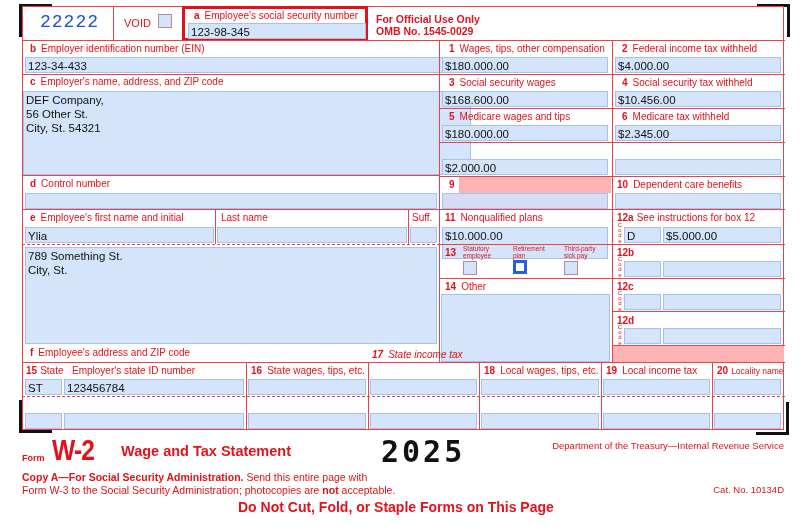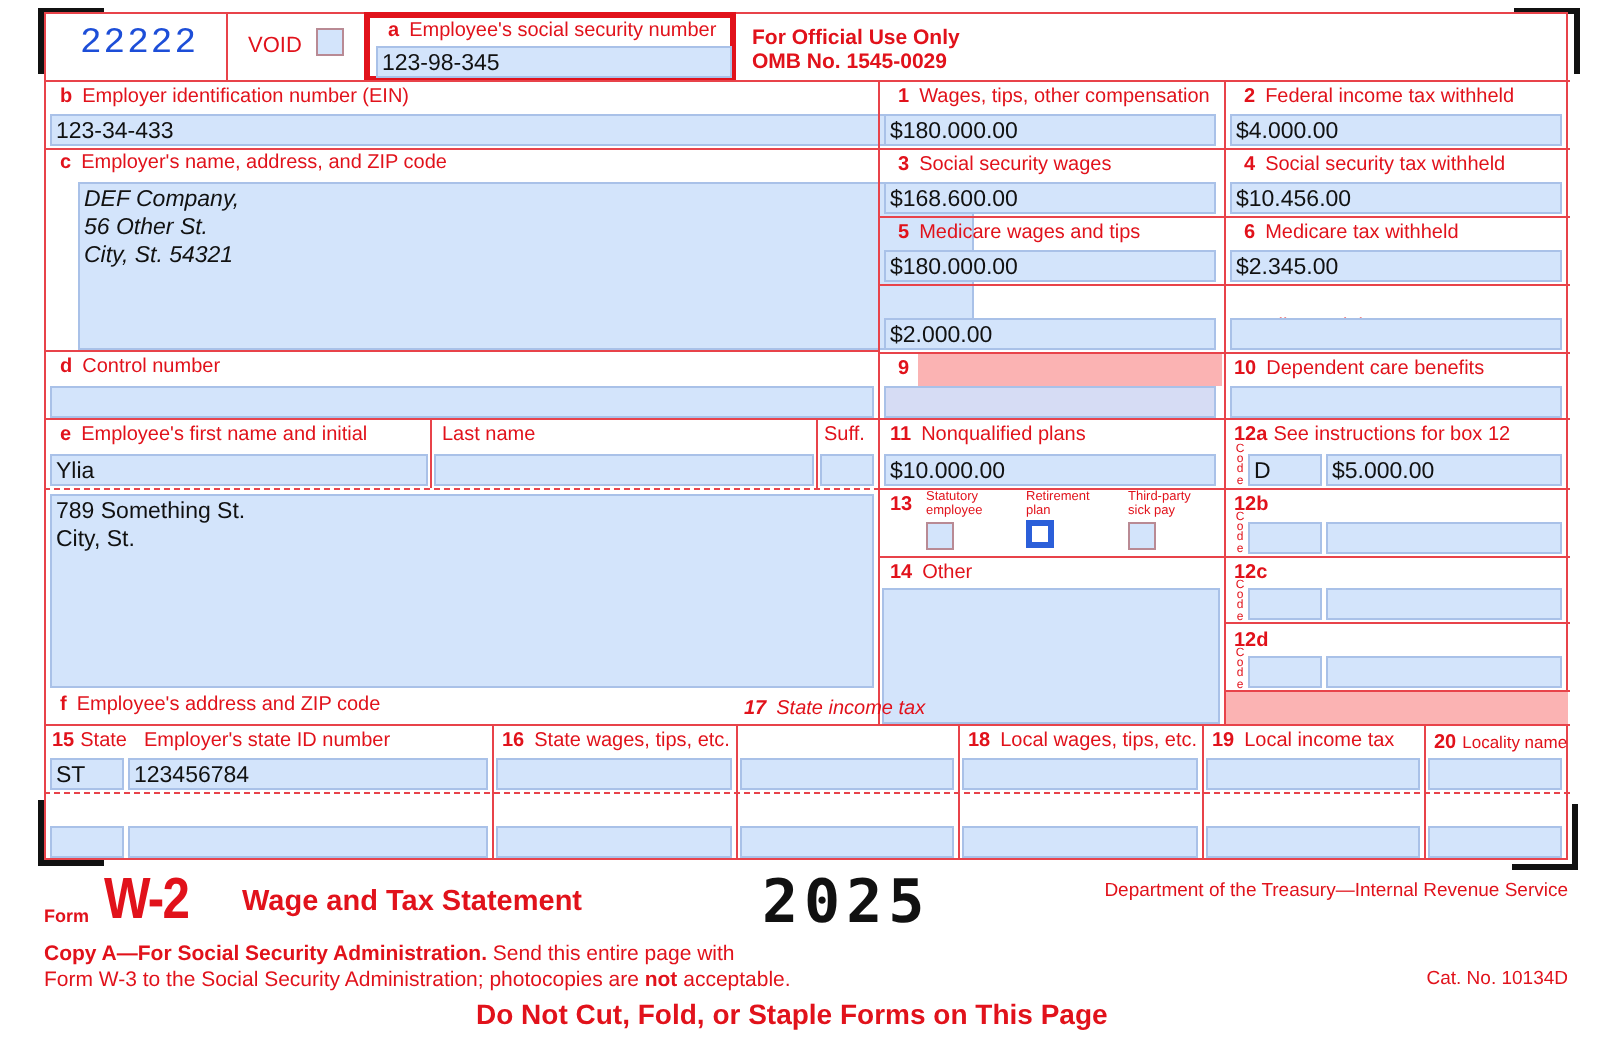--- a/index.html
+++ b/index.html
@@ -40,21 +40,21 @@
 <div class="abs" style="left:376px;top:13px;font-size:10.5px;font-weight:bold;color:#e1121b;">For Official Use Only</div>
 <div class="abs" style="left:376px;top:25px;font-size:10.5px;font-weight:bold;color:#e1121b;">OMB No. 1545-0029</div>
 
 <div class="hline" style="left:22px;top:40px;width:763px;"></div>
 
 <div class="lbl" style="left:30px;top:43px;"><b>b</b><span>Employer identification number (EIN)</span></div>
 <div class="fld" style="left:25px;top:57px;width:452px;height:16px;">123-34-433</div>
 <div class="hline" style="left:22px;top:74px;width:418px;"></div>
 
 <div class="lbl" style="left:30px;top:76px;"><b>c</b><span>Employer's name, address, and ZIP code</span></div>
-<div class="fld" style="left:39px;top:91px;width:448px;height:84px;font-style:italic;">DEF Company,
+<div class="fld" style="left:23px;top:91px;width:448px;height:84px;">DEF Company,
 56 Other St.
 City, St. 54321</div>
 <div class="hline" style="left:22px;top:175px;width:418px;"></div>
 
 <div class="lbl" style="left:30px;top:178px;"><b>d</b><span>Control number</span></div>
 <div class="fld" style="left:25px;top:193px;width:412px;height:16px;"></div>
 <div class="hline" style="left:22px;top:209px;width:418px;"></div>
 
 <div class="lbl" style="left:30px;top:212px;"><b>e</b><span>Employee's first name and initial</span></div>
 <div class="vline" style="left:215px;top:209px;height:35px;"></div>
@@ -98,21 +98,21 @@
 <div class="hline" style="left:439px;top:176px;width:346px;"></div>
 
 <div class="lbl" style="left:449px;top:179px;"><b>9</b></div>
 <div class="pink" style="left:459px;top:177px;width:152px;height:16px;"></div>
 <div class="fld" style="left:442px;top:193px;width:166px;height:16px;background:#d6dcf4;"></div>
 <div class="lbl" style="left:617px;top:179px;"><b>10</b><span>Dependent care benefits</span></div>
 <div class="fld" style="left:615px;top:193px;width:166px;height:16px;"></div>
 <div class="hline" style="left:439px;top:209px;width:346px;"></div>
 
 <div class="lbl" style="left:445px;top:212px;"><b>11</b><span>Nonqualified plans</span></div>
-<div class="fld" style="left:442px;top:227px;width:166px;height:16px;">$10.000.00</div>
+<div class="fld" style="left:442px;top:227px;width:166px;height:32px;">$10.000.00</div>
 <div class="lbl" style="left:617px;top:212px;"><b style="margin-right:3px;">12a</b><span>See instructions for box 12</span></div>
 <div class="code" style="left:617px;top:223px;">C<br>o<br>d<br>e</div>
 <div class="fld" style="left:624px;top:227px;width:37px;height:16px;">D</div>
 <div class="fld" style="left:663px;top:227px;width:118px;height:16px;">$5.000.00</div>
 <div class="hline" style="left:439px;top:244px;width:346px;"></div>
 
 <div class="lbl" style="left:445px;top:247px;"><b>13</b></div>
 <div class="abs red" style="left:463px;top:245px;width:38px;font-size:6.5px;line-height:7px;">Statutory employee</div>
 <div class="abs red" style="left:513px;top:245px;width:40px;font-size:6.5px;line-height:7px;">Retirement plan</div>
 <div class="abs red" style="left:564px;top:245px;width:38px;font-size:6.5px;line-height:7px;">Third-party sick pay</div>

